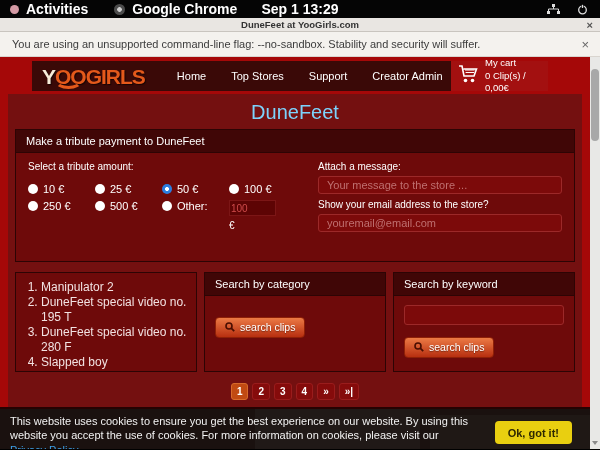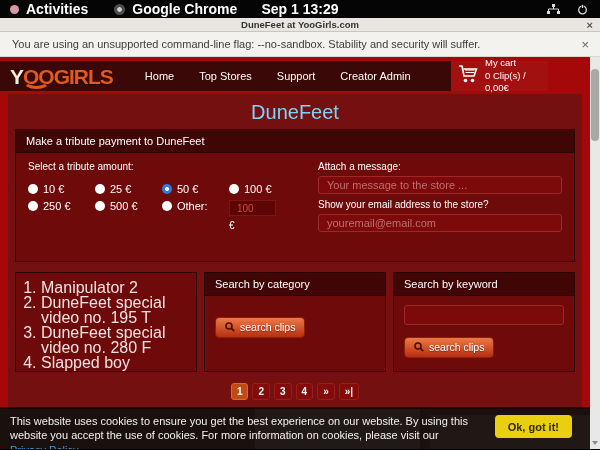--- a/index.html
+++ b/index.html
@@ -23,21 +23,21 @@
   .warnbar { height:25px; background:#f4f2ee; border-bottom:1px solid #d9d5cf; color:#3c3c3c; font-size:11px; display:flex; align-items:center; padding:0 12px; position:relative; }
   .warnbar .wclose { position:absolute; right:11px; color:#666; font-size:13px; }
   
   .viewport { height:392px; display:flex; position:relative; }
   .page { width:590px; background:#a50808; position:relative; overflow:hidden; }
   
   .scrollbar { width:10px; background:#e8e8e6; position:relative; }
   .sb-thumb { position:absolute; top:12px; left:1px; width:8px; height:72px; background:#a8a8a8; border-radius:4px; }
   .sb-down { position:absolute; bottom:4px; left:2px; width:0; height:0; border-left:3px solid transparent; border-right:3px solid transparent; border-top:4px solid #8a8a8a; }
   
-  .siteheader { margin-top:4px; height:30px; display:flex; align-items:stretch; }
+  .siteheader { margin-top:4px; height:30px; display:flex; align-items:stretch;padding-left:32px; }
   .sh-main { flex:1; background:#3a0907; display:flex; align-items:center; }
   .logo { margin-left:10px; font-size:21px; font-weight:800; letter-spacing:-1px; line-height:1; position:relative; text-shadow:1px 1px 1px rgba(0,0,0,0.6); white-space:nowrap; }
   .logo .lg-y { color:#f7ecd9; }
   .logo .lg-oo, .logo .lg-girls { color:#e4591b; }
   .logo .lg-smile { position:absolute; left:13px; top:7px; width:27px; height:16px; border:3px solid transparent; border-bottom-color:#e4591b; border-radius:50%; }
   .nav { display:flex; gap:25px; margin-left:32px; color:#fff; font-size:11px; }
   .nav div { cursor:pointer; }
   .cart { width:97px; background:#a31010; display:flex; align-items:center; padding-left:7px; cursor:pointer; }
   .cart-icon { margin-right:6px; }
   .cart-info { color:#fff; font-size:9.5px; line-height:1.35; }
@@ -48,48 +48,48 @@
   .panel { border:1px solid #2d0404; background:#6e0a0a; margin:0 7px; }
   .panel-h { background:#400606; color:#fff; font-size:11px; padding:5px 10px; border-bottom:1px solid #2d0404; }
   .trib-body { display:flex; padding:8px 12px 8px; height:108px; overflow:hidden; }
   .trib-left { width:272px; }
   .lbl { color:#fff; font-size:10px; }
   .amounts { display:grid; grid-template-columns:repeat(4,67px); row-gap:5px; margin-top:11px; }
   .amt { display:flex; align-items:flex-start; gap:5px; color:#fff; font-size:11px; cursor:pointer; }
   .radio { width:10px; height:10px; border-radius:50%; background:#fff; flex:none; margin-top:1px; }
   .radio.checked { background:radial-gradient(circle,#fff 0 24%,#2b7de0 32% 100%); }
   .other-stack { display:flex; flex-direction:column; gap:4px; }
-  .other-input { width:47px; height:16px; background:#5d0404; border:1px solid #7c1616; color:#cf4b4b; font-size:10px; padding:1px 7px; font-family:"Liberation Sans",sans-serif; }
+  .other-input { width:47px; height:16px; background:#5d0404; border:1px solid #7c1616; color:#cf4b4b; font-size:10px; padding:1px 1px; font-family:"Liberation Sans",sans-serif; }
   .euro { color:#fff; font-size:10px; }
   .trib-right { flex:1; margin-left:18px; }
   .t-input { width:100%; height:18px; background:#7c0a0a; border:1px solid #9c2929; border-radius:3px; color:#e8c9c9; font-size:11px; padding:0 8px; margin:4px 0 5px; font-family:"Liberation Sans",sans-serif; }
   input::placeholder { color:#bf7070; opacity:1; }
   .addcart { display:block; width:100%; height:20px; background:linear-gradient(#f0a173,#c43a17); border:1px solid #8f2007; border-radius:4px; color:#5a1605; font-size:11px; margin-top:8px; cursor:pointer; font-family:"Liberation Sans",sans-serif; }
   
   .cols { display:flex; gap:7px; margin:10px 7px 0; }
   .col { flex:1; border:1px solid #2d0404; background:#6e0a0a; height:100px; overflow:hidden; }
-  .sellers { margin:7px 0 0; padding-left:25px; color:#f2e2e2; font-size:16px; line-height:15px; }
+  .sellers { margin:7px 0 0; padding-left:25px; color:#f2e2e2; font-size:12px; line-height:15px; }
   .sellers li { cursor:pointer; }
   .col-body { padding:9px 10px; }
   .selectbox { height:20px; background:#7c0a0a; border:1px solid #9c2929; border-radius:3px; color:#fff; font-size:10.5px; display:flex; align-items:center; justify-content:space-between; padding:0 8px; cursor:pointer; }
   .caret { width:0; height:0; border-left:4px solid transparent; border-right:4px solid transparent; border-top:4px solid #e8d0d0; }
   .sbtn { margin-top:12px; display:inline-flex; align-items:center; gap:5px; background:linear-gradient(#ec7a45,#b72f10); border:1px solid #8f2007; border-radius:4px; color:#fff; font-size:10.5px; padding:3px 9px 4px; cursor:pointer; font-family:"Liberation Sans",sans-serif; text-shadow:0 1px 1px rgba(0,0,0,0.4); }
   .kw-input { width:100%; height:20px; background:#7c0a0a; border:1px solid #9c2929; border-radius:3px; color:#e8c9c9; font-size:10.5px; padding:0 8px; font-family:"Liberation Sans",sans-serif; }
   
   .pager { display:flex; justify-content:center; gap:4px; margin-top:11px; }
   .pg { min-width:17px; height:17px; padding:0 5px; background:#850b0b; border:1px solid #9a1c1c; color:#fff; font-size:10px; font-weight:bold; display:flex; align-items:center; justify-content:center; border-radius:3px; cursor:pointer; }
   .pg.active { background:#c14a12; border-color:#d86a2a; }
   
   .footer { position:absolute; left:0; right:0; bottom:0; height:42px; background:#250202; }
   .photo-hint1 { position:absolute; left:255px; bottom:0; width:165px; height:40px; background:#6e6a64; opacity:0.45; }
   .photo-hint2 { position:absolute; left:430px; bottom:0; width:160px; height:34px; background:#55504a; opacity:0.5; }
   .cookiebar { position:absolute; left:0; right:0; bottom:0; height:40px; background:rgba(24,21,18,0.82); color:#f2f2f2; font-size:11px; }
   .cookie-text { position:absolute; left:10px; top:5px; width:465px; line-height:1.3; }
   .cookie-text a { color:#3da0e8; text-decoration:none; cursor:pointer; }
-  .cookie-btn { position:absolute; right:18px; top:6px; height:23px; padding:0 13px; background:#e9cf10; border:none; border-radius:4px; color:#2e2800; font-size:11px; font-weight:bold; cursor:pointer; font-family:"Liberation Sans",sans-serif; }
+  .cookie-btn { position:absolute; right:18px; top:12px; height:23px; padding:0 13px; background:#e9cf10; border:none; border-radius:4px; color:#2e2800; font-size:11px; font-weight:bold; cursor:pointer; font-family:"Liberation Sans",sans-serif; }
 </style>
 </head>
 <body>
 
 <div class="topbar">
   <div class="tb-left">
     <span class="tb-dot"></span>
     <span>Activities</span>
     <span class="tb-chrome"></span>
     <span>Google Chrome</span>

